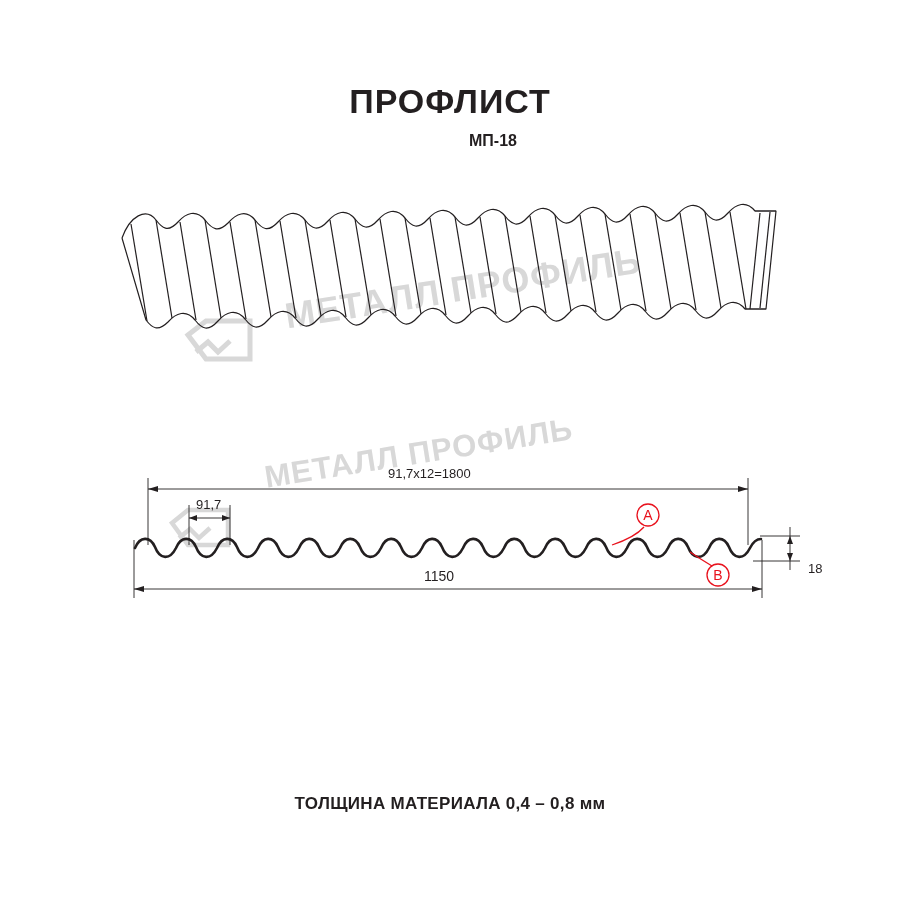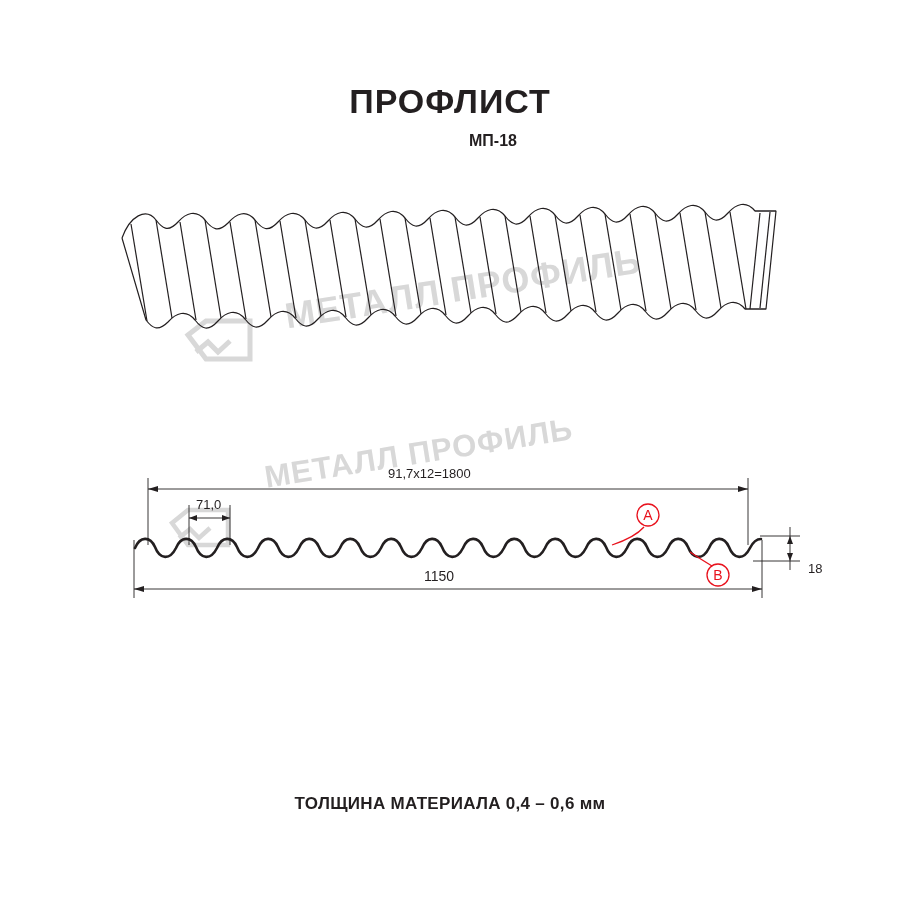--- a/index.html
+++ b/index.html
@@ -278,19 +278,19 @@
       <path d="M644 527 C 636 536, 624 541, 612 545" fill="none" stroke="#e8111c" stroke-width="1.3"></path>
     </g>
     <g>
       <circle cx="718" cy="575" r="11" fill="none" stroke="#e8111c" stroke-width="1.3"></circle>
       <text class="callout-letter" x="718" y="580" text-anchor="middle">B</text>
       <path d="M712 566 C 702 560, 696 556, 690 552" fill="none" stroke="#e8111c" stroke-width="1.3"></path>
     </g>
   </svg>
 
   <div class="dim-label" style="top:466px; left:388px;">91,7х12=1800</div>
-  <div class="dim-label" style="top:497px; left:196px;">71,0</div>
+  <div class="dim-label" style="top:497px; left:196px;">91,7</div>
   <div class="dim-label" style="top:568px; left:424px; font-size:14px;">1150</div>
   <div class="dim-label" style="top:561px; left:808px;text-align:center;">18</div>
 
-  <div class="footer-note">ТОЛЩИНА МАТЕРИАЛА 0,4 – 0,6 мм</div>
+  <div class="footer-note">ТОЛЩИНА МАТЕРИАЛА 0,4 – 0,8 мм</div>
 
 </div>
 
 </body></html>

